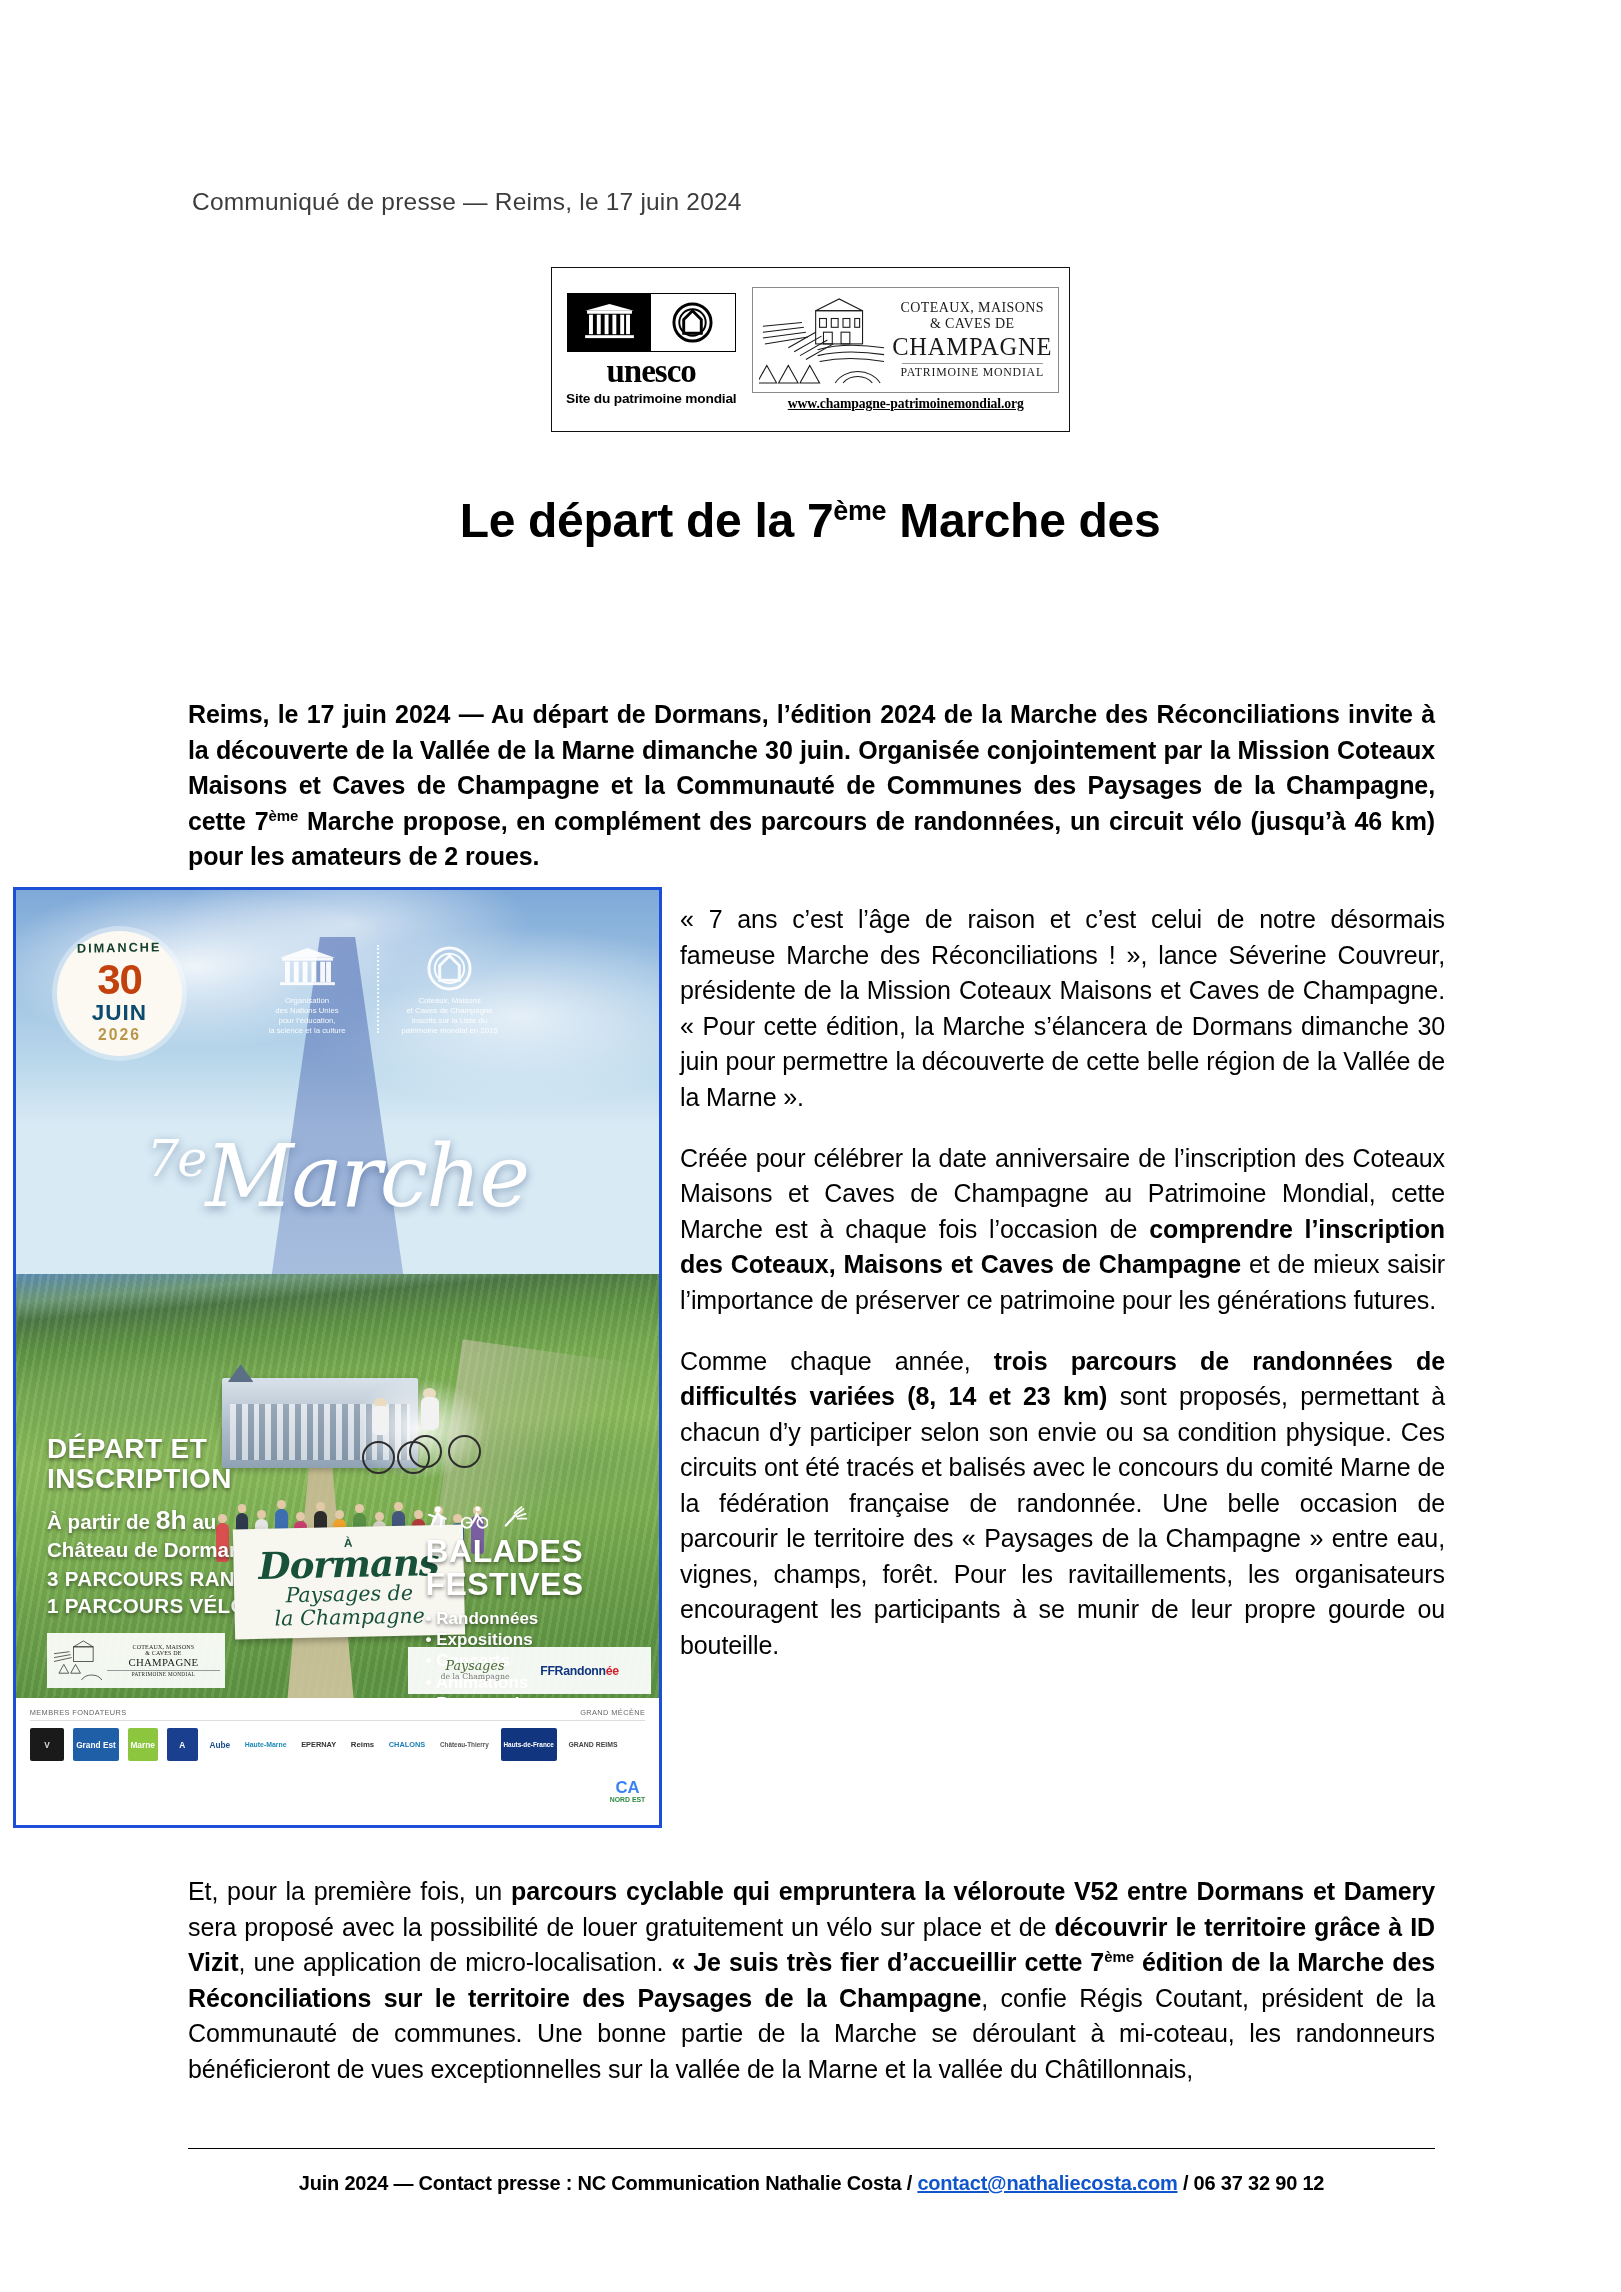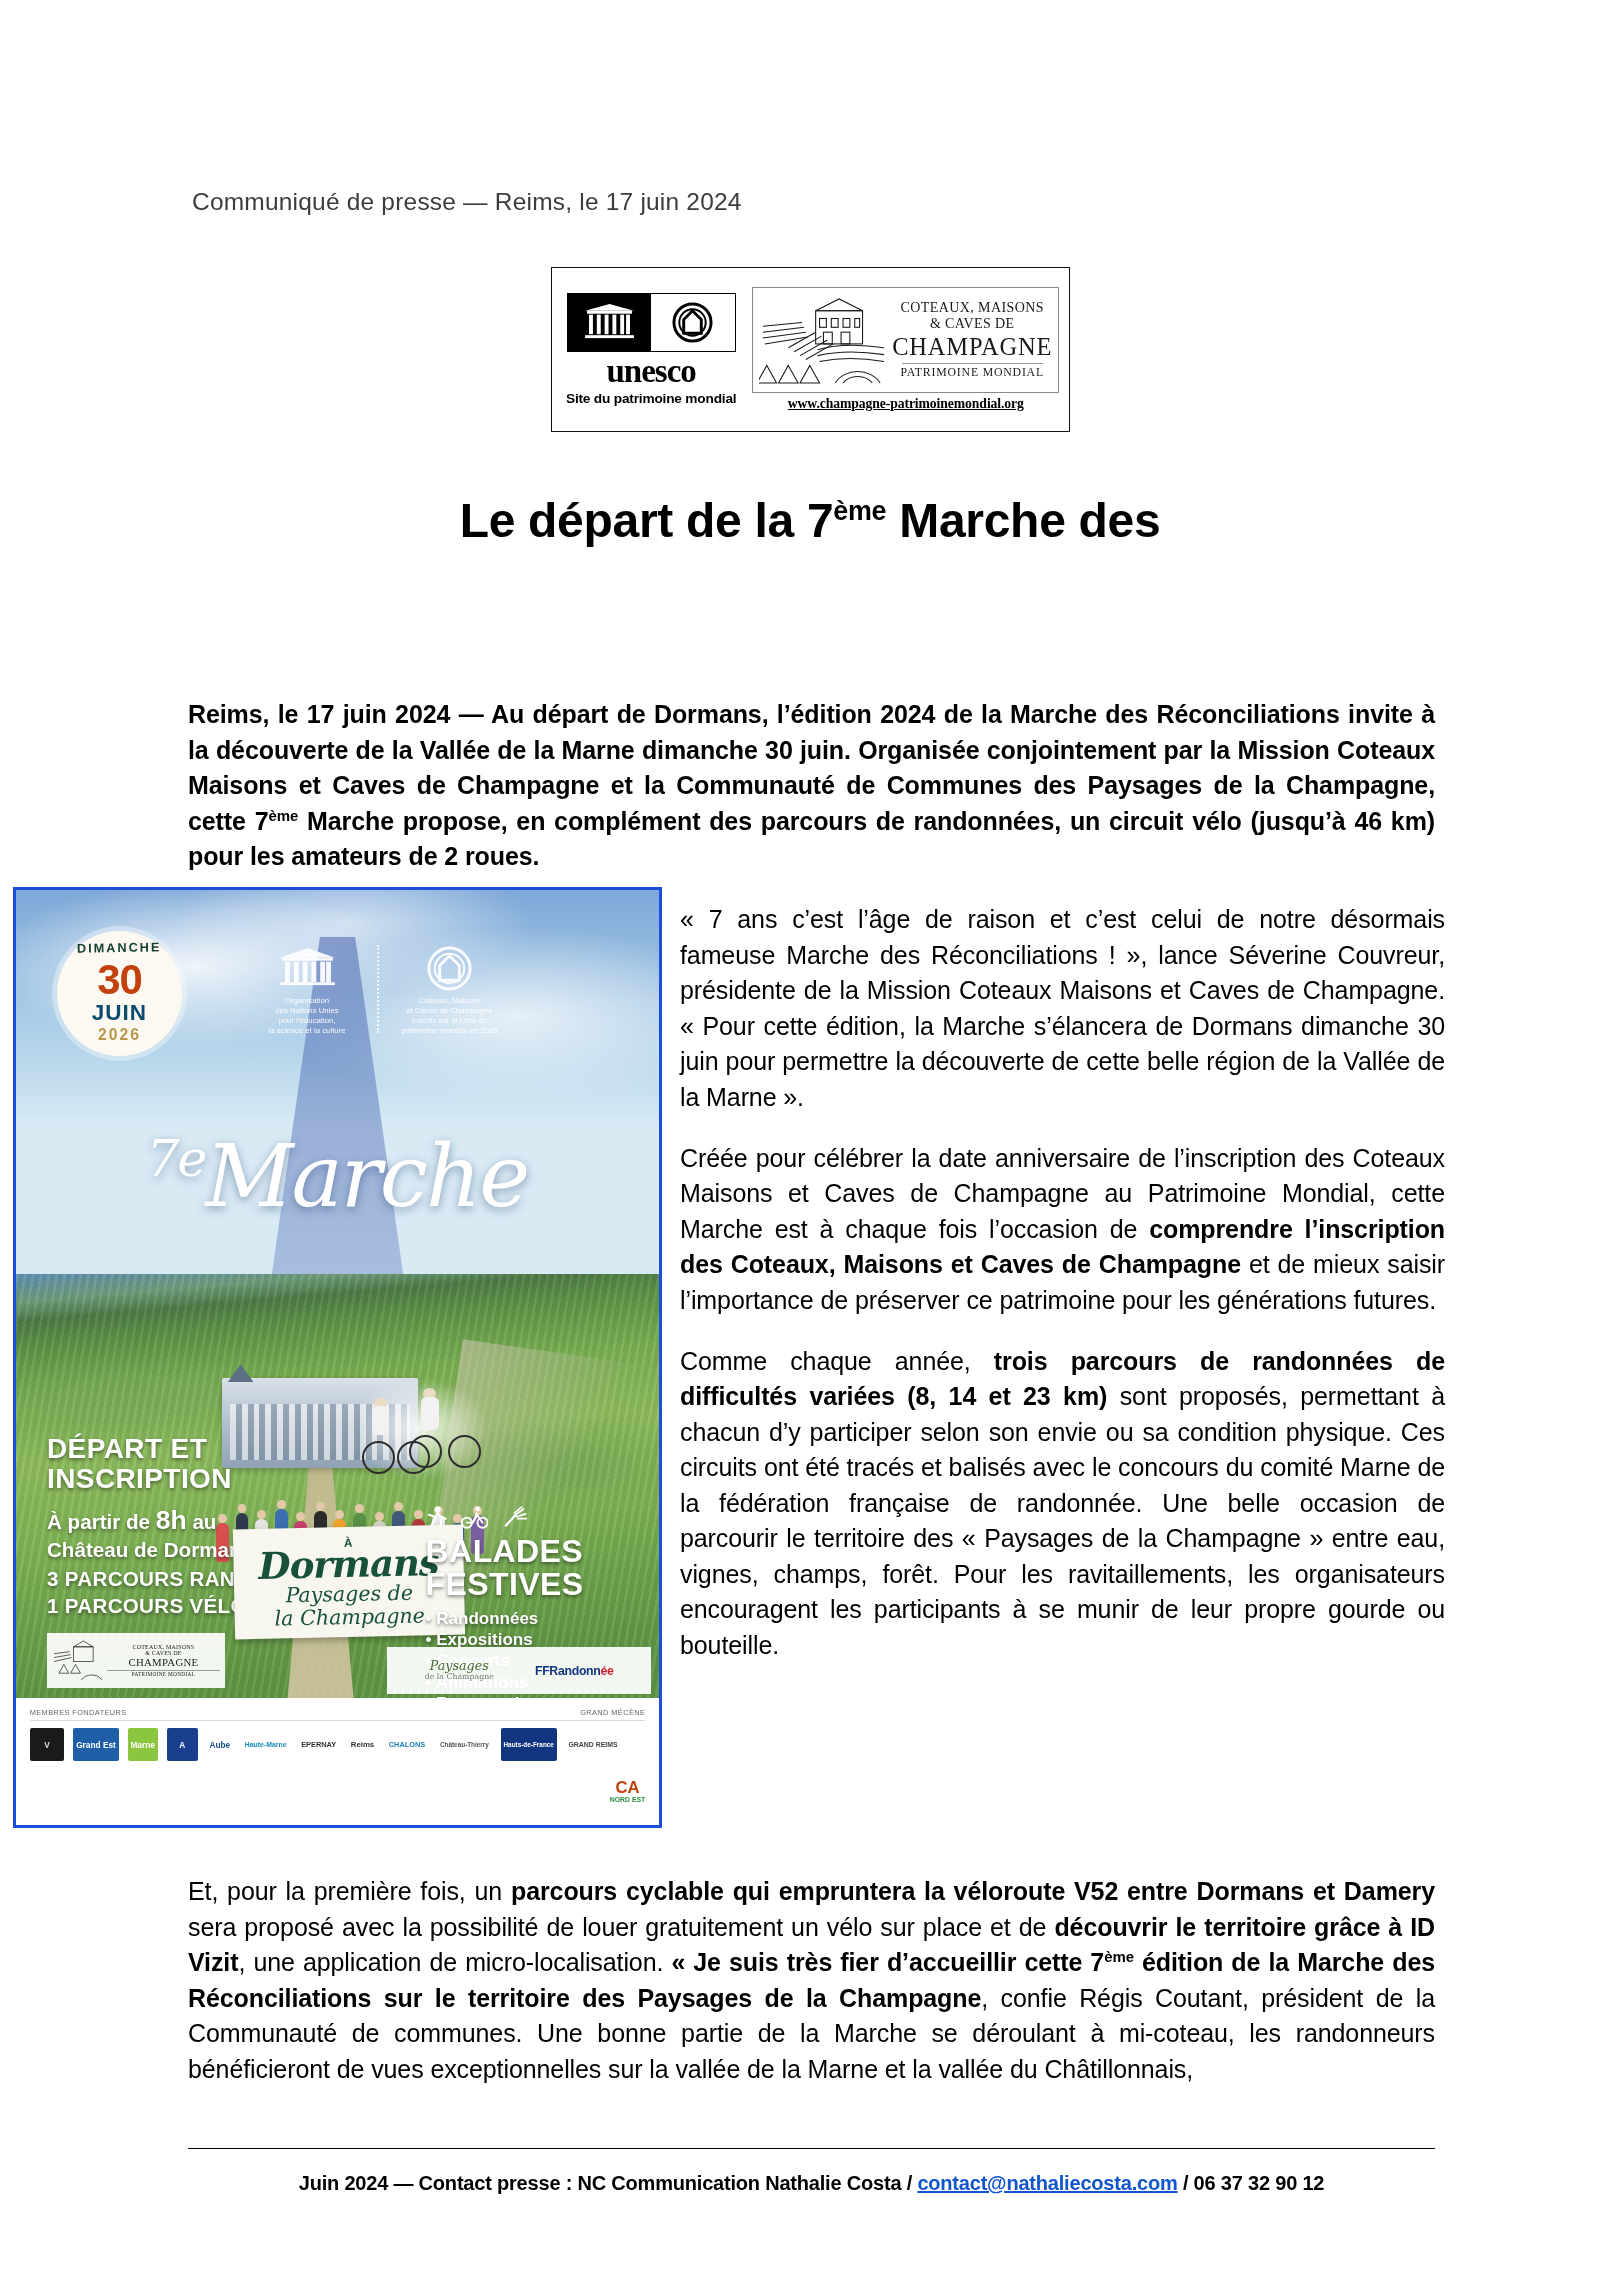--- a/index.html
+++ b/index.html
@@ -477,40 +477,40 @@
 
   
   .p-balades { position:absolute; right: 27.4px; top: 616px; width: 206px; color:#fff; text-shadow: 0 2px 3.9px rgba(0,0,0,.45); }
   .p-bal-icons { display:flex; gap: 13.7px; margin-bottom: 5.9px; font-size: 22.5px; line-height:1; }
   .p-bal-h { font-weight:bold; font-size: 32px; line-height: 1.02; letter-spacing:0.4px; }
   .p-bal-list { margin-top: 6.9px; font-weight:bold; font-size: 17px; line-height: 1.26; }
 
   
   .p-partners-top {
     position: absolute; right: 7.8px; bottom: 131px;
-    width: 264px; height: 47px; background: rgba(255,255,255,.93);
+    width: 243px; height: 47px; background: rgba(255,255,255,.93);
     display:flex; align-items:center; justify-content:space-around; padding: 0 17px; box-sizing:border-box;
   }
   .pp-paysages { font-family:"DejaVu Serif", serif; font-style:italic; font-size: 12.7px; color:#4a6b33; line-height:1; text-align:center;}
   .pp-paysages small { display:block; font-size:7.8px; font-style:normal; color:#7a7a7a;}
   .pp-ffr { font-weight:bold; font-size: 12.3px; color:#12357f; letter-spacing:-0.3px; }
   .pp-ffr em { color:#cf1f2e; font-style:normal; }
 
   
   .p-foot { position:absolute; left:0; right:0; bottom:0; height:127px; background:#fff; padding: 9.8px 13.7px; box-sizing:border-box;}
   .p-foot-labels { display:flex; justify-content:space-between; font-size:7.4px; color:#666; letter-spacing:0.4px; }
   .p-foot-rule { height:1px; background:#ddd; margin: 2.9px 0 7.8px; }
   .p-foot-logos { display:flex; align-items:center; gap: 8.8px; }
   .p-foot-logos .lg {
     height: 33px; display:flex; align-items:center; justify-content:center;
     font-size: 8.3px; font-weight:bold; color:#2a2a2a; white-space:nowrap;
     padding: 0 2.9px; border-radius:2px;
   }
   .p-foot-right { position:absolute; right: 13.7px; bottom: 21.6px; text-align:center; }
-  .p-foot-right .ca { font-size: 16.7px; font-weight:bold; color:#c2410c; line-height:1;}
+  .p-foot-right .ca { font-size: 16.7px; font-weight:bold; color:#3b82f6; line-height:1;}
   .p-foot-right .ne { font-size: 6.9px; font-weight:bold; color:#2e8a41; }
 </style>
 </head>
 <body>
 
 <div class="page">
 
   <div class="kicker">Communiqué de presse — Reims, le 17 juin 2024</div>
 
   <div class="logo-band">

